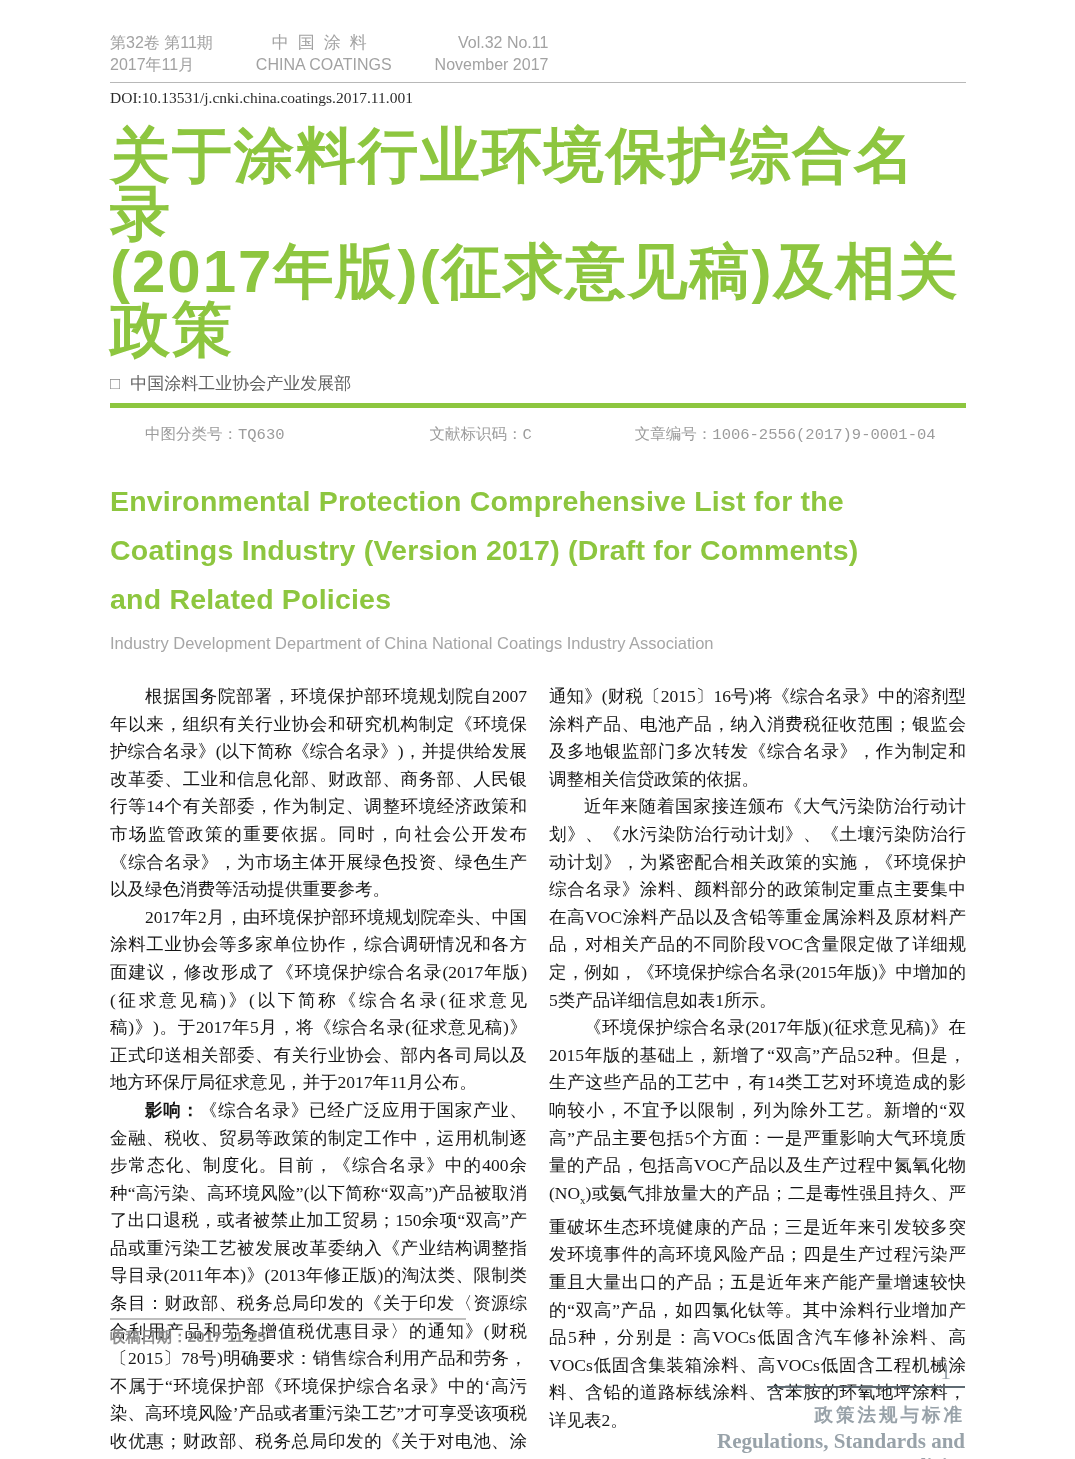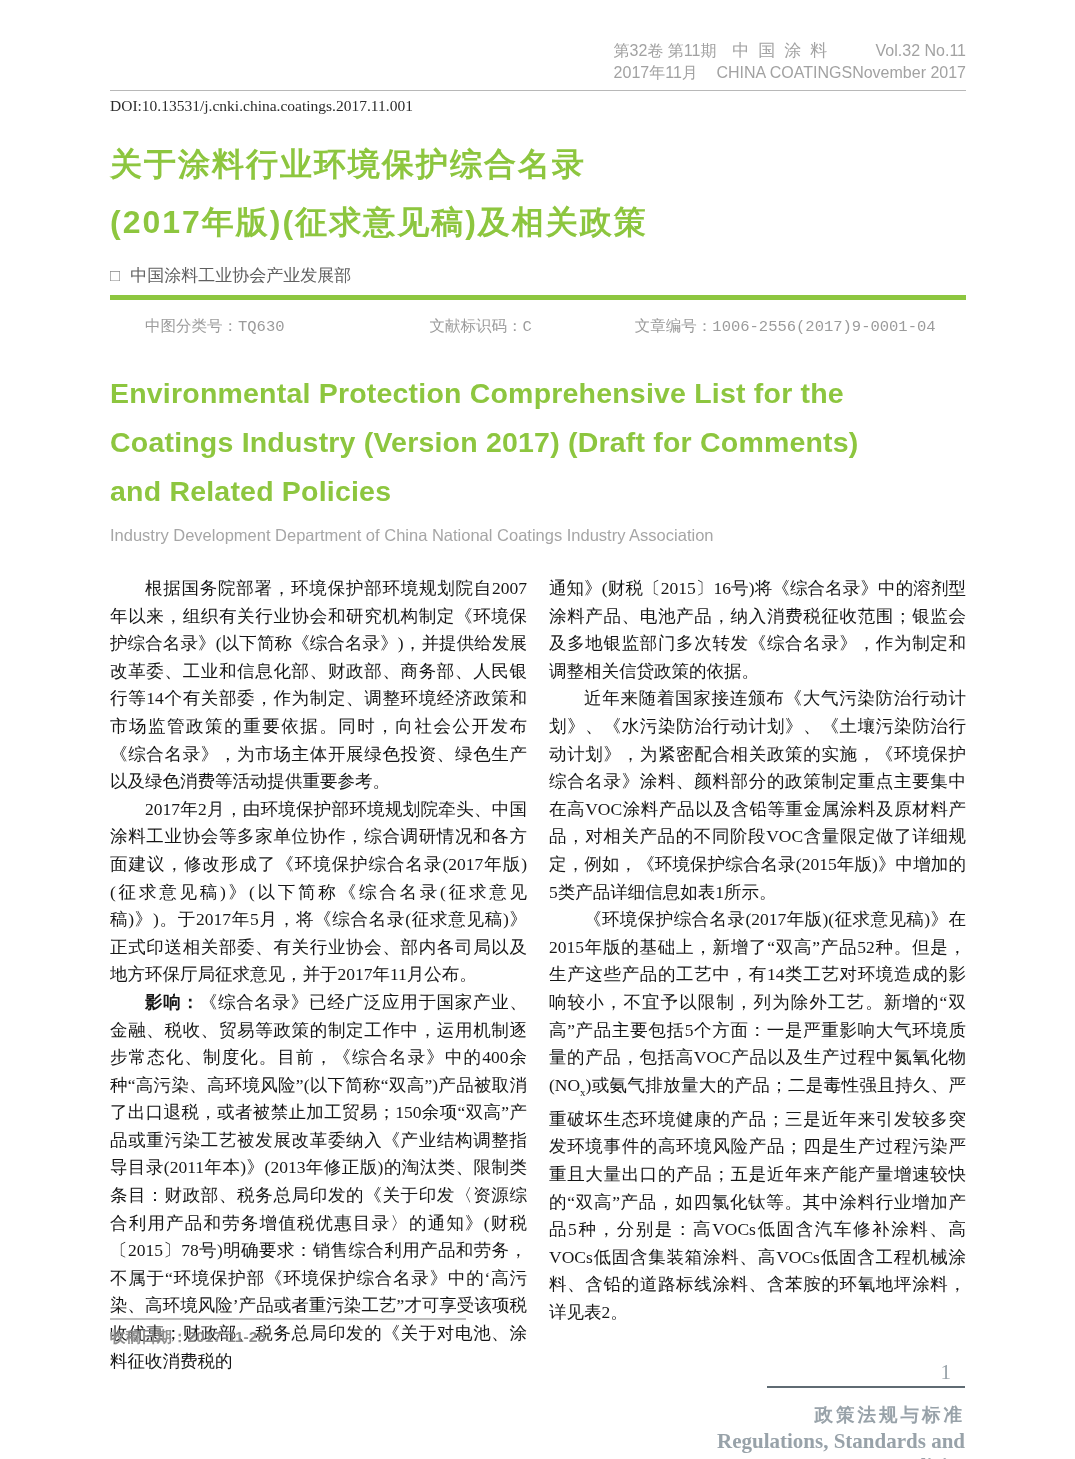--- a/index.html
+++ b/index.html
@@ -14,42 +14,43 @@
   }
   .content {
     position: absolute;
     left: 110px;
     top: 0;
     width: 856px;
   }
   
   .masthead {
     display: flex;
-    justify-content: flex-end;
-    padding-top: 40px;
+    justify-content: flex-start;
+    padding-top: 32px;
     color: #a2a2a2;
     font-size: 16px;
     line-height: 22px;
+    gap: 43px;
   }
   .mh-center { text-align: center; }
   .mh-right { text-align: right; }
   .journal-cn { letter-spacing: 9px; font-size: 17px; }
   .masthead-rule { border-bottom: 1px solid #b8b8b8; margin-top: 6px; }
   .doi {
     margin-top: 6px;
     color: #2b2b2b;
     font-size: 15.5px;
     font-family: "Liberation Serif", "DejaVu Serif", serif;
   }
   
   .title-cn {
     margin-top: 20px;
     color: #8dc63f;
     font-weight: bold;
-    font-size: 32px;
+    font-size: 60px;
     line-height: 58px;
     letter-spacing: 2px;
   }
   .author-cn {
     margin-top: 13px;
     color: #5f5f5f;
     font-size: 17px;
   }
   .author-cn .marker { color: #8a8a8a; margin-right: 10px; }
   .accent-rule { height: 5px; background: #8dc63f; margin-top: 8px; }

